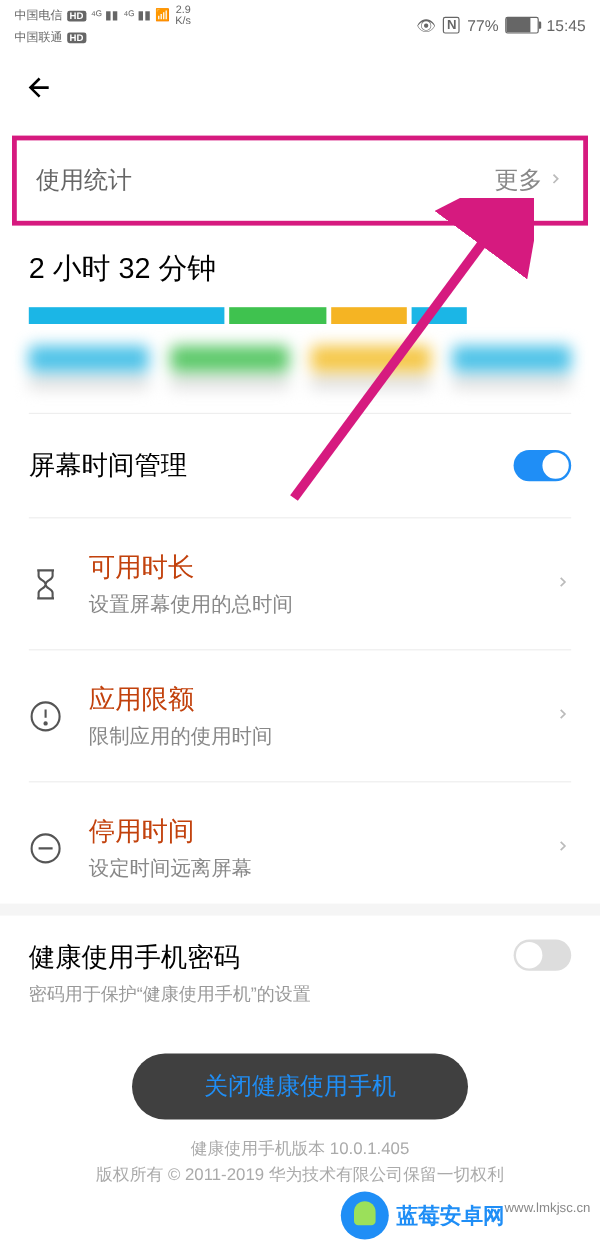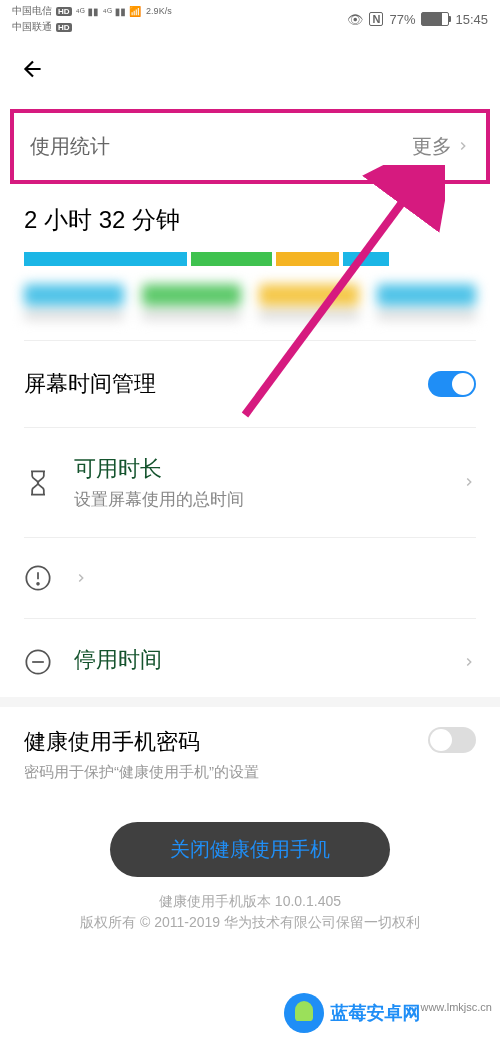--- a/index.html
+++ b/index.html
@@ -46,21 +46,21 @@
       font-weight: bold;
     }
     .status-right {
       display: flex;
       align-items: center;
       gap: 6px;
       font-size: 13px;
     }
     .net-speed {
       display: flex;
-      flex-direction: row;
+      flex-direction: column;
       align-items: center;
       font-size: 9px;
       line-height: 1;
     }
     .battery {
       width: 28px;
       height: 14px;
       border: 1px solid #666;
       border-radius: 2px;
       position: relative;
@@ -220,21 +220,21 @@
       width: 28px;
       height: 28px;
       color: #555;
       flex-shrink: 0;
     }
     .setting-text {
       flex: 1;
     }
     .setting-title {
       font-size: 22px;
-      color: #14532d;
+      color: #c2410c;
       margin-bottom: 4px;
     }
     .setting-desc {
       font-size: 17px;
       color: #888;
     }
     .section-gap {
       height: 10px;
       background: #f5f5f5;
     }
@@ -434,38 +434,43 @@
 <div class="divider"></div>
 
 <div class="setting-row">
   <div class="setting-icon">
     <svg width="28" height="28" viewBox="0 0 24 24" fill="none" stroke="#555" stroke-width="1.5">
       <circle cx="12" cy="12" r="10"></circle>
       <line x1="12" y1="7" x2="12" y2="13"></line>
       <circle cx="12" cy="17" r="0.8" fill="#555"></circle>
     </svg>
   </div>
+  <div class="setting-text">
+    <div class="setting-title">应用限额</div>
+    <div class="setting-desc">限制应用的使用时间</div>
+  </div>
   <span class="chevron">
     <svg width="14" height="14" viewBox="0 0 24 24" fill="none" stroke="#bbb" stroke-width="2.5">
         <path d="M9 18l6-6-6-6"></path>
       </svg>
   </span>
 </div>
 
 <div class="divider"></div>
 
 <div class="setting-row">
   <div class="setting-icon">
     <svg width="28" height="28" viewBox="0 0 24 24" fill="none" stroke="#555" stroke-width="1.5">
       <circle cx="12" cy="12" r="10"></circle>
       <line x1="7" y1="12" x2="17" y2="12"></line>
     </svg>
   </div>
   <div class="setting-text">
     <div class="setting-title">停用时间</div>
+    <div class="setting-desc">设定时间远离屏幕</div>
   </div>
   <span class="chevron">
     <svg width="14" height="14" viewBox="0 0 24 24" fill="none" stroke="#bbb" stroke-width="2.5">
         <path d="M9 18l6-6-6-6"></path>
       </svg>
   </span>
 </div>
 
 <div class="section-gap"></div>
 

